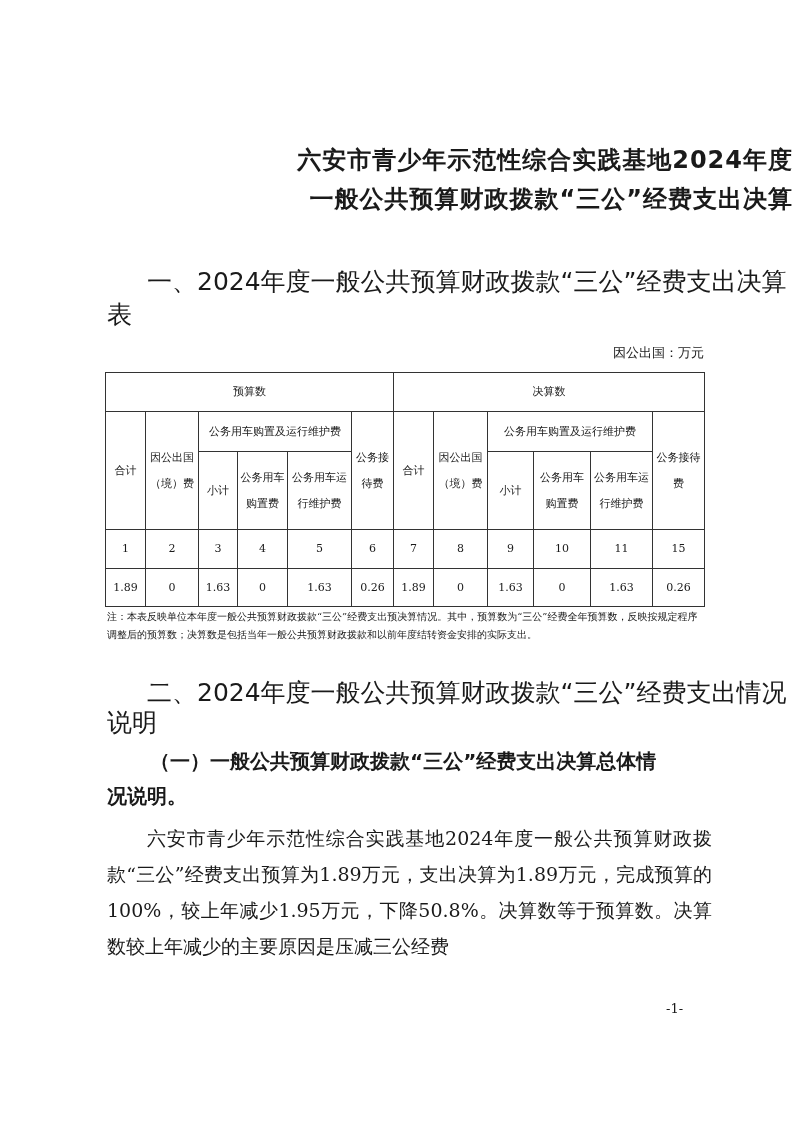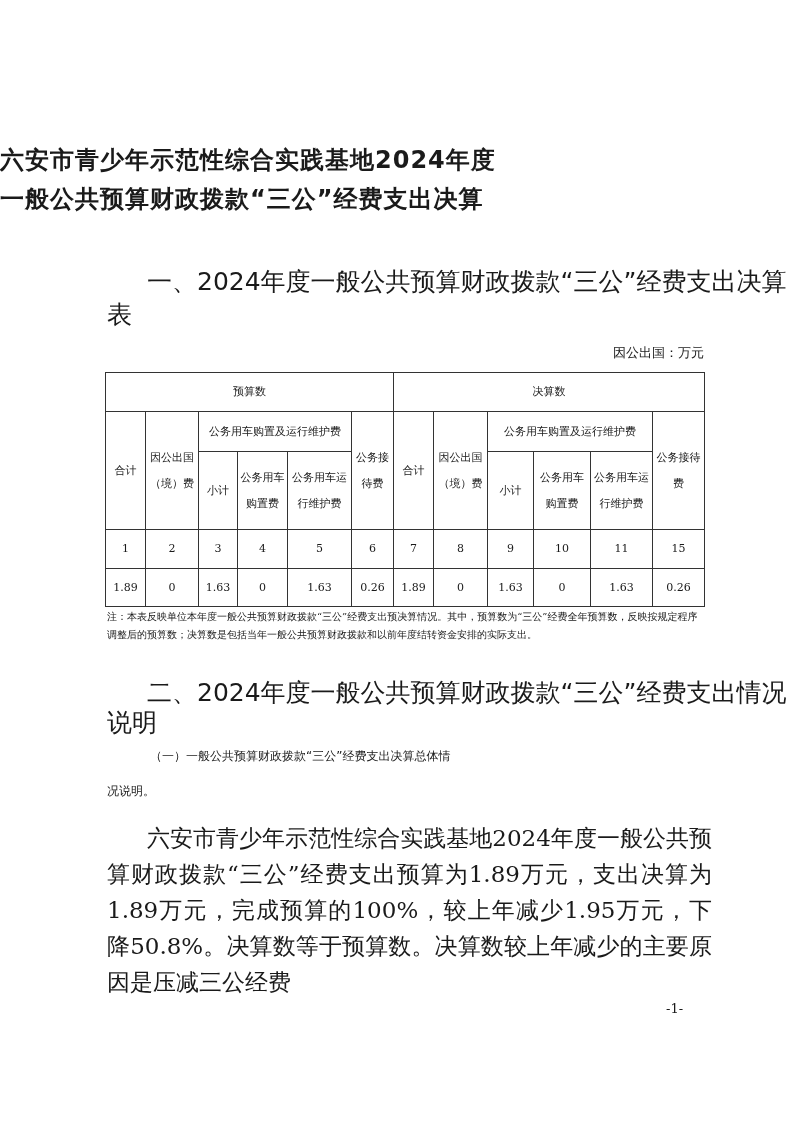--- a/index.html
+++ b/index.html
@@ -1,33 +1,33 @@
 <!DOCTYPE html>
 <html><head>
 <meta charset="utf-8">
 <style>
   html, body { margin: 0; padding: 0; background: #ffffff; }
   body { width: 793px; height: 1122px; position: relative; overflow: hidden; color: #1a1a1a; font-family: "DejaVu Serif", "Liberation Serif", serif; }
   .abs { position: absolute; }
-  .title { left: 0; width: 793px; text-align: left; font-family: "DejaVu Sans", "Liberation Sans", sans-serif; font-weight: bold; font-size: 24px; letter-spacing: 1px; }
+  .title { left: 0; width: 793px; text-align: right; font-family: "DejaVu Sans", "Liberation Sans", sans-serif; font-weight: bold; font-size: 24px; letter-spacing: 1px; }
   .t1 { top: 144px; }
   .t2 { top: 183px; }
   .h1 { font-family: "DejaVu Sans", "Liberation Sans", sans-serif; font-size: 25px; }
   .h1a { left: 147px; top: 265px; }
   .h1b { left: 107px; top: 298px; }
   .unit { right: 89px; top: 344px; font-size: 13px; }
   table.t { position: absolute; left: 105px; top: 372px; border-collapse: collapse; font-size: 11px; }
   table.t td { border: 1px solid #333; text-align: center; vertical-align: middle; padding: 0; line-height: 26px; margin-top: 7px; }
   .note { left: 107px; top: 608px; width: 600px; font-size: 10px; line-height: 18px; }
   .h2a { left: 147px; top: 676px; }
   .h2b { left: 107px; top: 706px; }
-  .h3 { font-family: "DejaVu Sans", "Liberation Sans", sans-serif; font-weight: normal; font-size: 12px; }
+  .h3 { font-family: "DejaVu Sans", "Liberation Sans", sans-serif; font-weight: bold; font-size: 20px; }
   .h3a { left: 150px; top: 748px; }
   .h3b { left: 107px; top: 783px; }
-  .para { left: 107px; top: 820px; width: 605px; font-size: 23px; line-height: 36px; text-indent: 40px; text-align: justify; }
+  .para { left: 107px; top: 820px; width: 605px; font-size: 19px; line-height: 36px; text-indent: 40px; text-align: justify; }
   .pnum { left: 666px; top: 1001px; font-size: 13px; }
 </style>
 </head>
 <body>
 
 <div class="abs title t1">六安市青少年示范性综合实践基地2024年度</div>
 <div class="abs title t2">一般公共预算财政拨款“三公”经费支出决算</div>
 
 <div class="abs h1 h1a">一、2024年度一般公共预算财政拨款“三公”经费支出决算</div>
 <div class="abs h1 h1b">表</div>

